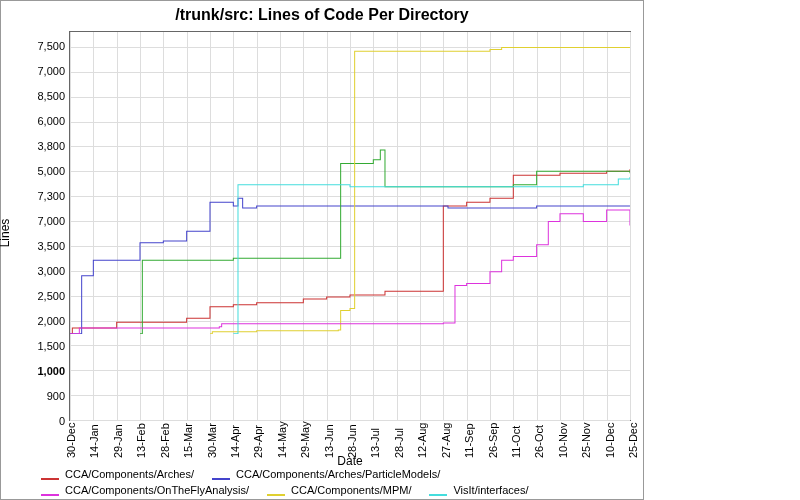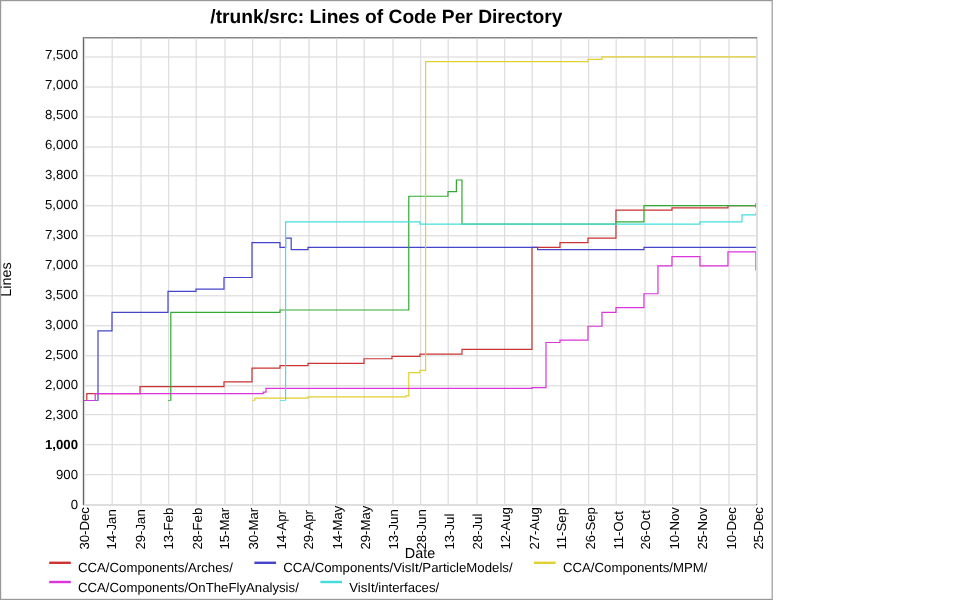--- a/index.html
+++ b/index.html
@@ -104,21 +104,21 @@
   .legend {
     display: flex;
     flex-wrap: wrap;
     align-items: center;
     gap: 4px 18px;
     padding: 2px 8px 4px 40px;
     font-size: 11px;
   }
   .legend-item {
     display: flex;
-    align-items: flex-start;
+    align-items: flex-end;
     gap: 6px;
     white-space: nowrap;
   }
   .swatch {
     width: 18px;
     height: 2px;
     display: inline-block;
   }
 </style>
 </head>
@@ -128,21 +128,21 @@
   <div class="title">/trunk/src: Lines of Code Per Directory</div>
 
   <div class="plot-row">
     <div class="ylabel-wrap">
       <div class="ylabel">Lines</div>
     </div>
     <div class="yaxis" id="yaxis">
         <div class="ytick" style="top: 100%;">0</div>
         <div class="ytick" style="top: 93.5897%;">900</div>
         <div class="ytick" style="top: 87.1795%; font-weight: bold;">1,000</div>
-        <div class="ytick" style="top: 80.7692%;">2,300</div>
+        <div class="ytick" style="top: 80.7692%;">1,500</div>
         <div class="ytick" style="top: 74.359%;">2,000</div>
         <div class="ytick" style="top: 67.9487%;">2,500</div>
         <div class="ytick" style="top: 61.5385%;">3,000</div>
         <div class="ytick" style="top: 55.1282%;">3,500</div>
         <div class="ytick" style="top: 48.7179%;">7,000</div>
         <div class="ytick" style="top: 42.3077%;">7,300</div>
         <div class="ytick" style="top: 35.8974%;">5,000</div>
         <div class="ytick" style="top: 29.4872%;">3,800</div>
         <div class="ytick" style="top: 23.0769%; padding-left: 40px;">6,000</div>
         <div class="ytick" style="top: 16.6667%;">8,500</div>
@@ -234,28 +234,28 @@
       </div>
   </div>
 
   <div class="legend" id="legend">
       <div class="legend-item">
         <span class="swatch" style="background: rgb(204, 51, 51);"></span>
         <span>CCA/Components/Arches/</span>
       </div>
       <div class="legend-item">
         <span class="swatch" style="background: rgb(68, 68, 204);"></span>
-        <span>CCA/Components/VisIt/ParticleModels/</span>
+        <span>CCA/Components/Arches/ParticleModels/</span>
+      </div>
+      <div class="legend-item">
+        <span class="swatch" style="background: rgb(221, 51, 221);"></span>
+        <span>CCA/Components/OnTheFlyAnalysis/</span>
       </div>
       <div class="legend-item">
         <span class="swatch" style="background: rgb(224, 208, 48);"></span>
         <span>CCA/Components/MPM/</span>
       </div>
       <div class="legend-item">
-        <span class="swatch" style="background: rgb(221, 51, 221);"></span>
-        <span>CCA/Components/OnTheFlyAnalysis/</span>
-      </div>
-      <div class="legend-item">
         <span class="swatch" style="background: rgb(68, 221, 221);"></span>
         <span>VisIt/interfaces/</span>
       </div>
     </div>
 </div>
 
 </body></html>

